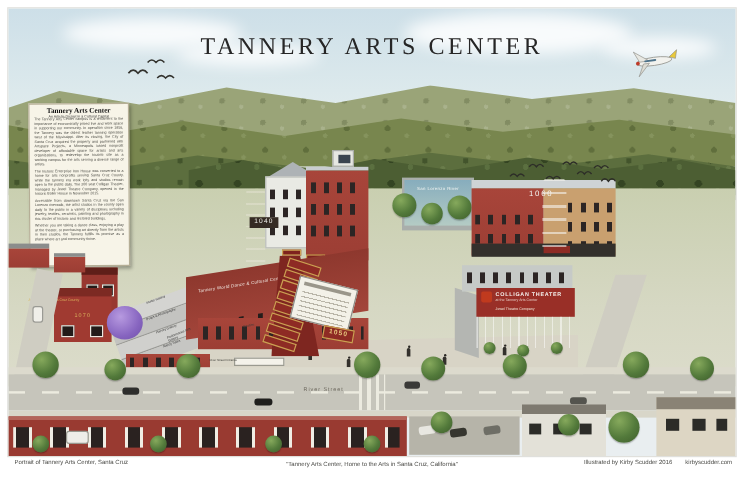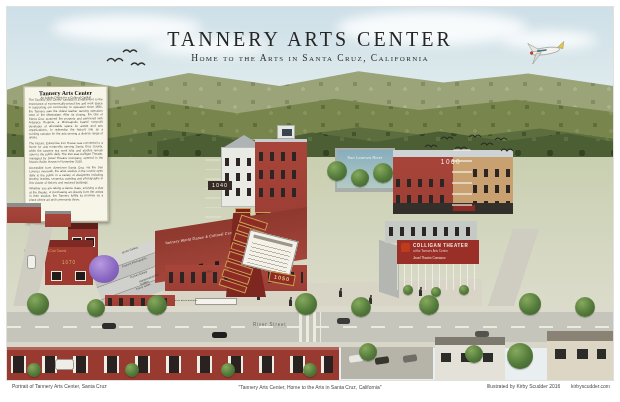--- a/index.html
+++ b/index.html
@@ -65,21 +65,20 @@
     <div class="abs cloud" style="left:495px;top:24px;width:95px;height:18px;"></div>
     <div class="abs cloud" style="left:140px;top:30px;width:120px;height:18px;"></div>
 
     <div class="abs hill h1"></div>
     <div class="abs hill h2"></div>
     <div class="abs hill h3"></div>
     <div class="abs grove"></div>
     <div class="abs ground"></div>
 
     <div class="abs title">Tannery Arts Center</div>
-    <div class="abs subtitle">Home to the Arts in Santa Cruz, California</div>
 
     <svg class="abs" style="left:96px;top:38px;" width="48" height="28" viewBox="0 0 48 28">
       <path d="M4 16 q4 -5 8 0 q4 -5 8 0" stroke="#33332e" stroke-width="1.4" fill="none"></path>
       <path d="M20 7 q3.5 -4 7 0 q3.5 -4 7 0" stroke="#33332e" stroke-width="1.3" fill="none"></path>
       <path d="M28 20 q3.5 -4 7 0 q3.5 -4 7 0" stroke="#33332e" stroke-width="1.3" fill="none"></path>
     </svg>
 
     <svg class="abs" style="left:512px;top:28px;" width="54" height="32" viewBox="0 0 54 32">
       <g transform="rotate(-8 27 16)">
         <ellipse cx="26" cy="16" rx="15" ry="3.4" fill="#f2f2ee" stroke="#8a8a84" stroke-width=".6"></ellipse>

